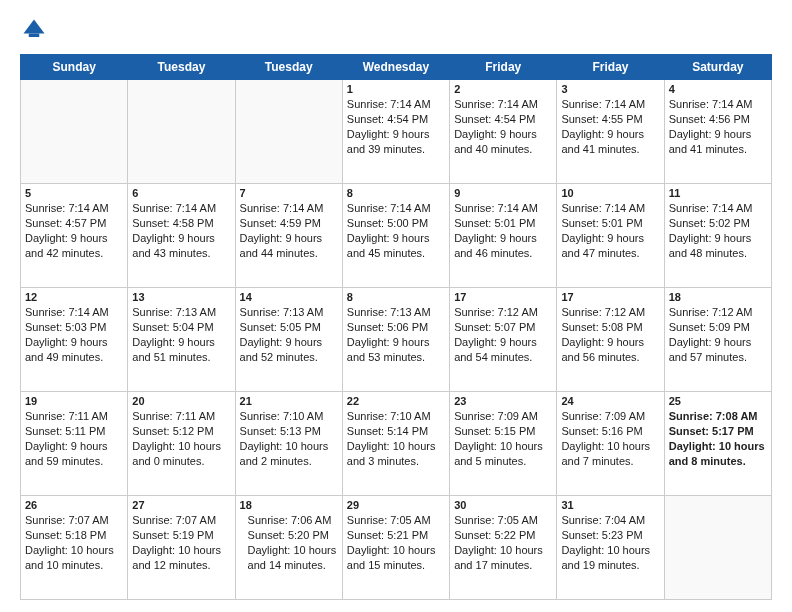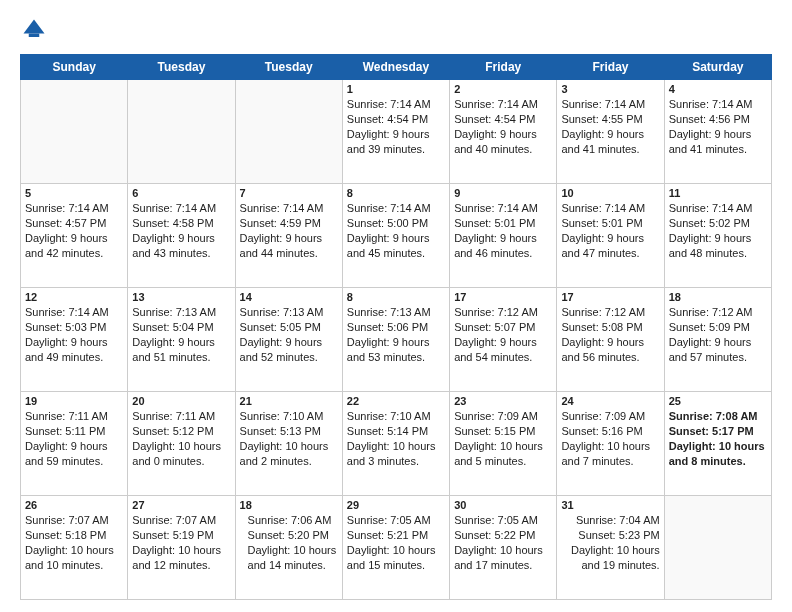--- a/index.html
+++ b/index.html
@@ -350,21 +350,21 @@
           </td>
           <td>
             <span class="day-num">30</span>
             <div class="day-info" style="white-space: pre-line;">Sunrise: 7:05 AM
 Sunset: 5:22 PM
 Daylight: 10 hours
 and 17 minutes.</div>
           </td>
           <td>
             <span class="day-num">31</span>
-            <div class="day-info" style="white-space: pre-line; text-align: right;">Sunrise: 7:04 AM
+            <div class="day-info" style="white-space: pre-line;">Sunrise: 7:04 AM
 Sunset: 5:23 PM
 Daylight: 10 hours
 and 19 minutes.</div>
           </td>
           <td class="empty"></td>
         </tr>
       </tbody>
   </table>
 </div>
 

